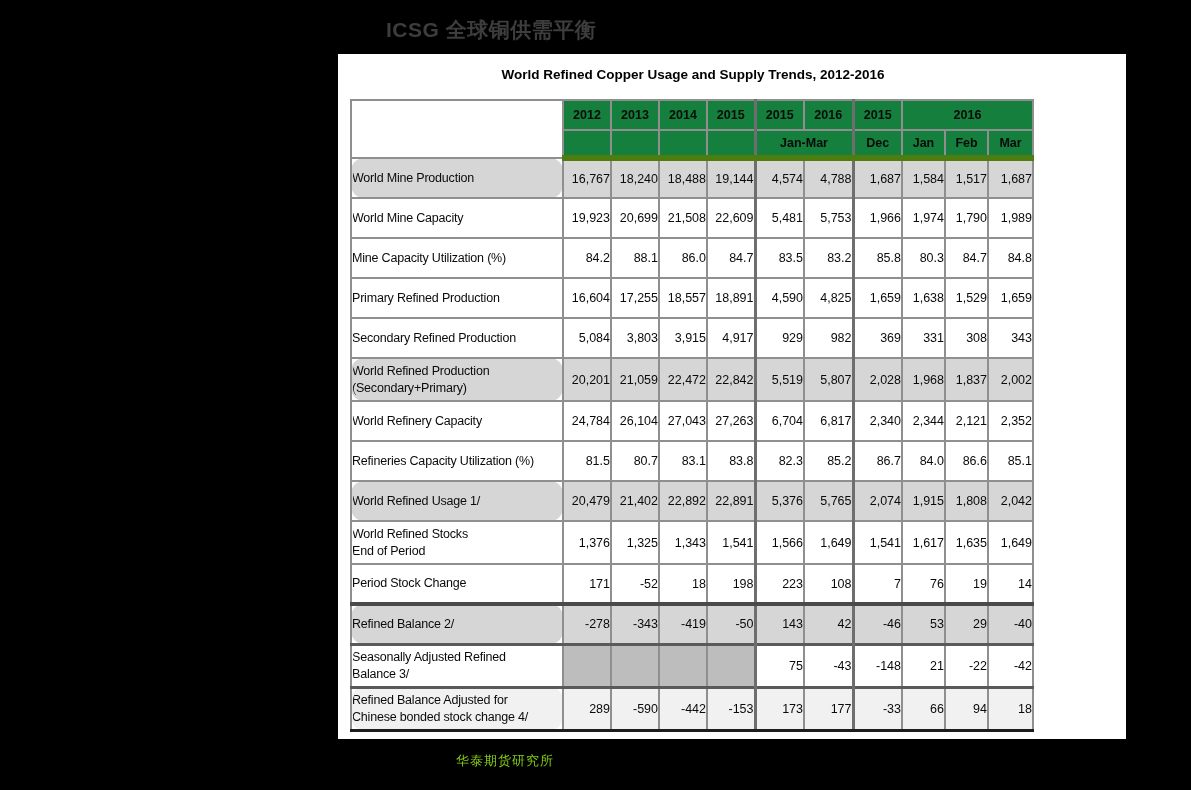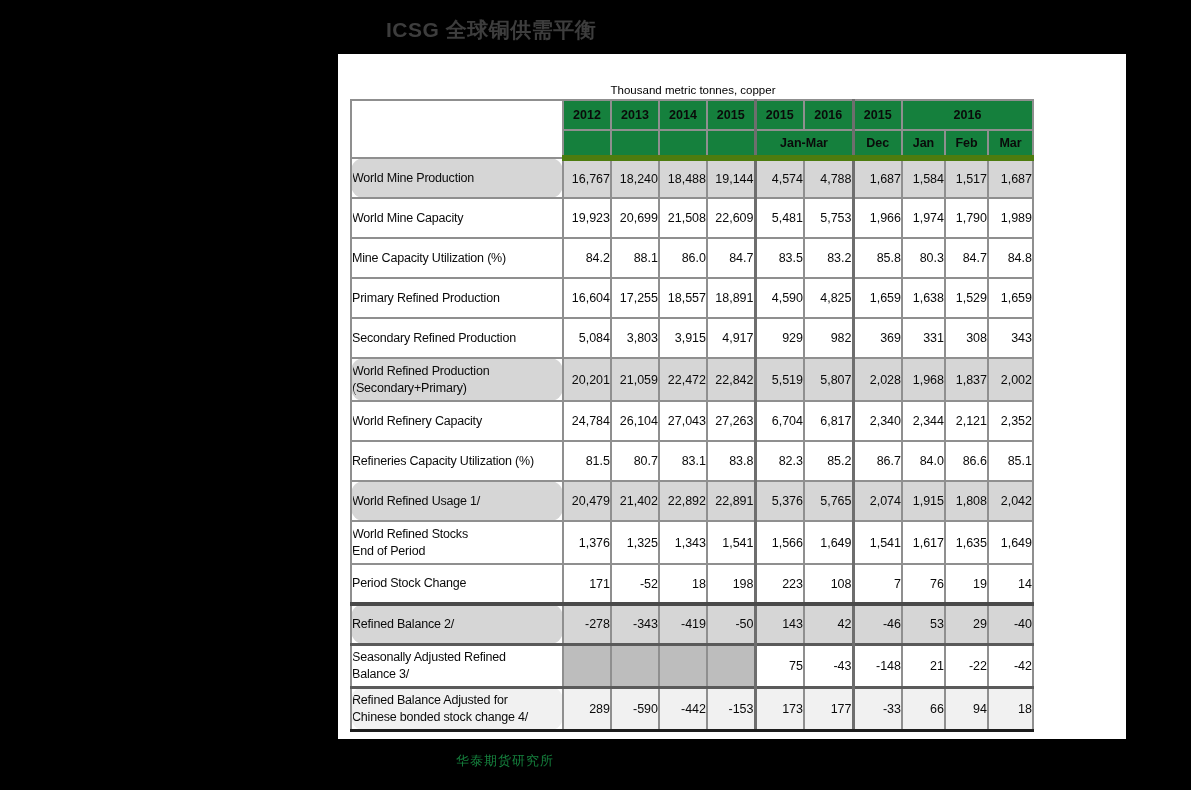--- a/index.html
+++ b/index.html
@@ -56,30 +56,30 @@
   }
   tbody tr.shade td { background:#d6d6d6; }
   tbody tr.light td { background:#f1f1f1; }
   tbody td.blankgray { background:#bdbdbd; }
   tbody tr.sep-big td { border-top:4px solid #4a4a4a; }
   tbody tr.sep td { border-top:3px solid #5a5a5a; }
   tbody tr:last-child td { border-bottom:3px solid #1d1d1d; }
   .vsep { border-left:3px solid #6e6e6e !important; }
   .footer {
     position:absolute; left:456px; top:752px;
-    font-size:13px; color:#15803d; letter-spacing:1px; white-space:nowrap;
+    font-size:13px; color:#84cc16; letter-spacing:1px; white-space:nowrap;
   }
 </style>
 </head>
 <body>
 
 <div class="page-title">ICSG 全球铜供需平衡</div>
 
 <div class="panel">
-  <div class="tbl-subtitle">Thousand metric tonnes, copper</div>
+  <div class="tbl-title">World Refined Copper Usage and Supply Trends, 2012-2016</div>
 
   <table class="data">
     <colgroup>
       <col style="width:212px">
       <col style="width:48px">
         <col style="width:48px">
         <col style="width:48px">
         <col style="width:48px">
       <col style="width:49px">
         <col style="width:49px">

